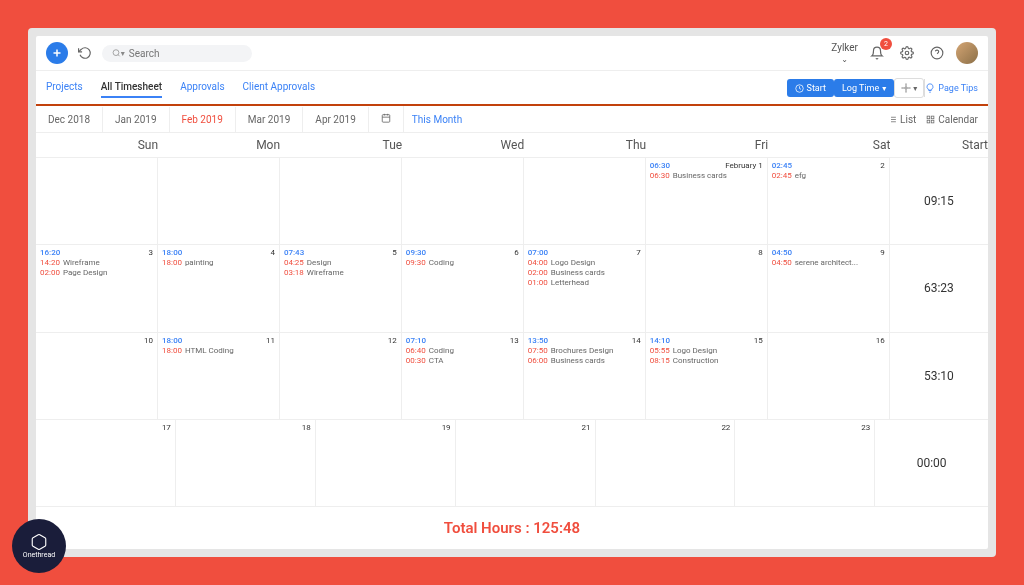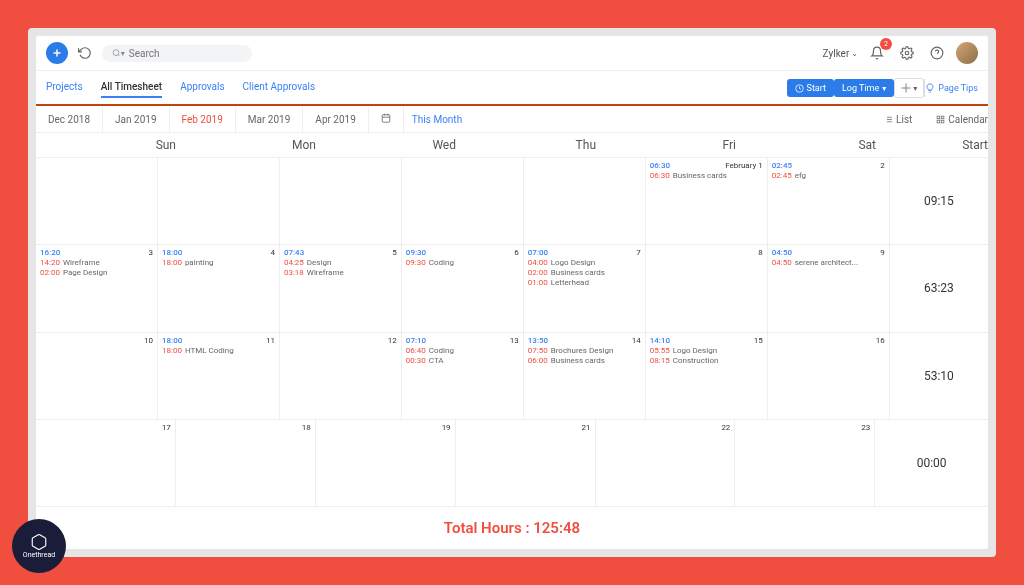--- a/index.html
+++ b/index.html
@@ -5,37 +5,37 @@
   * { margin: 0; padding: 0; box-sizing: border-box; font-family: -apple-system, BlinkMacSystemFont, "Segoe UI", Roboto, sans-serif; }
   body { background: #f04e3e; padding: 28px; width: 1024px; height: 585px; position: relative; }
   .app-frame { background: #e5e5e5; width: 100%; height: 100%; padding: 8px; border-radius: 4px; }
   .app { background: #fff; width: 100%; height: 100%; border-radius: 2px; display: flex; flex-direction: column; font-size: 10px; overflow: hidden; }
   .topbar { display: flex; align-items: center; padding: 6px 10px; border-bottom: 1px solid #eee; }
   .icon-btn { width: 22px; height: 22px; border-radius: 50%; display: flex; align-items: center; justify-content: center; color: #666; cursor: pointer; }
   .add-btn { background: #2b7ce9; color: #fff; margin-right: 6px; }
   .search-box { display: flex; align-items: center; background: #f3f4f6; border-radius: 12px; padding: 3px 10px; margin-left: 6px; width: 150px; color: #888; }
   .search-box input { border: none; background: transparent; outline: none; font-size: 10px; margin-left: 4px; width: 100%; }
   .topbar-right { margin-left: auto; display: flex; align-items: center; gap: 8px; }
-  .company { color: #555; display: flex; align-items: center; gap: 2px; }
+  .company { color: #555; display: flex; align-items: center; gap: 2px; flex-direction: column; }
   .bell-wrap { position: relative; }
   .badge { position: absolute; top: -4px; right: -4px; background: #f04e3e; color: #fff; border-radius: 50%; font-size: 7px; width: 12px; height: 12px; display: flex; align-items: center; justify-content: center; }
   .avatar { width: 22px; height: 22px; border-radius: 50%; background: linear-gradient(135deg, #d4a574, #8b6f47); }
   .navbar { display: flex; align-items: flex-end; padding: 6px 10px; border-bottom: 2px solid #c2410c; }
   .nav-tabs { display: flex; gap: 18px; }
   .nav-tab { color: #3b82f6; font-size: 10px; padding: 4px 0; cursor: pointer; }
   .nav-tab.active { color: #333; border-bottom: 2px solid #3b82f6; font-weight: 500; }
   .nav-right { margin-left: auto; display: flex; align-items: center; gap: 0; }
   .btn-primary { background: #2b7ce9; color: #fff; border: none; padding: 4px 8px; border-radius: 3px; font-size: 9px; cursor: pointer; display: flex; align-items: center; gap: 3px; }
   .btn-secondary { background: #fff; border: 1px solid #ddd; padding: 4px 6px; border-radius: 3px; font-size: 9px; cursor: pointer; color: #666; display: flex; align-items: center; gap: 2px; }
   .page-tips { color: #3b82f6; font-size: 9px; display: flex; align-items: center; gap: 3px; }
   .monthbar { display: flex; align-items: center; border-bottom: 1px solid #eee; }
   .month-tab { padding: 7px 12px; color: #666; font-size: 10px; border-right: 1px solid #eee; cursor: pointer; }
   .month-tab.active { color: #f04e3e; }
   .this-month { color: #3b82f6; margin-left: 8px; font-size: 10px; }
-  .view-toggle { margin-left: auto; display: flex; gap: 24px; color: #666; font-size: 10px; }
+  .view-toggle { margin-left: auto; display: flex; gap: 10px; padding-right: 10px; color: #666; font-size: 10px; }
   .view-toggle span { display: flex; align-items: center; gap: 3px; cursor: pointer; }
   .cal-header { display: flex; border-bottom: 1px solid #eee; }
   .cal-header div { flex: 1; text-align: right; padding: 5px 0; font-size: 12px; color: #555; }
   .cal-header div:last-child { flex: 0.8; }
   .cal-body { display: flex; flex-direction: column; flex: 1; }
   .cal-row { display: flex; flex: 1; border-bottom: 1px solid #eee; }
   .cal-cell { flex: 1; border-right: 1px solid #eee; padding: 3px 4px; font-size: 8px; position: relative; }
   .cal-cell:last-child { flex: 0.8; border-right: none; display: flex; align-items: center; justify-content: center; }
   .cell-top { display: flex; justify-content: space-between; align-items: flex-start; }
   .cell-time { color: #3b82f6; font-weight: 500; }
@@ -177,20 +177,21 @@
               <rect x="3" y="14" width="7" height="7"></rect>
             </svg>
         <span>Calendar</span>
       </span>
     </div>
   </div>
 
   <div class="cal-header" id="cal-header">
         <div>Sun</div>
         <div>Mon</div>
+        <div>Tue</div>
         <div>Wed</div>
         <div>Thu</div>
         <div>Fri</div>
         <div>Sat</div>
         <div>Start</div>
       </div>
   <div class="cal-body" id="cal-body">
         <div class="cal-row">
           <div class="cal-cell">
             <div class="cell-top">

